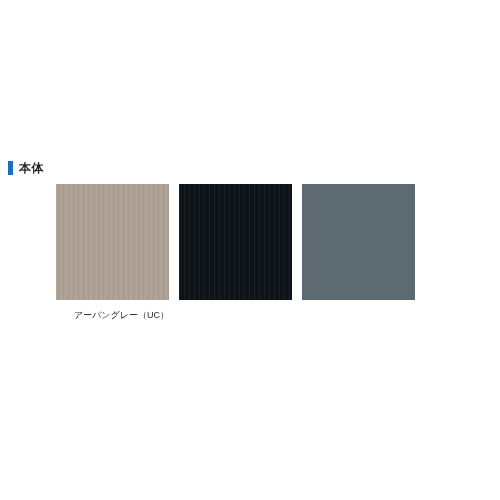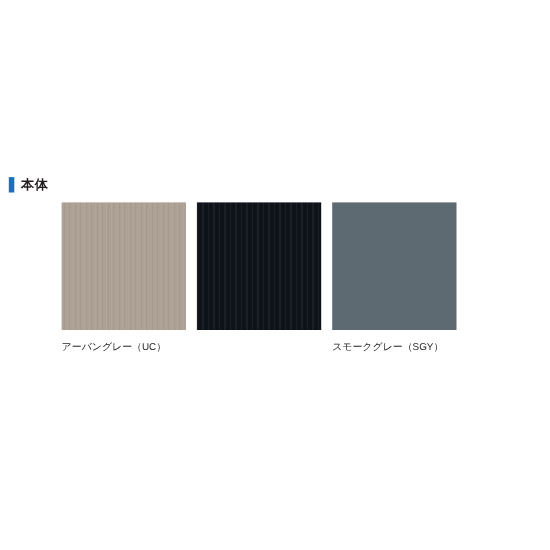--- a/index.html
+++ b/index.html
@@ -13,20 +13,21 @@
     overflow: hidden;
     font-family: "Liberation Sans", "DejaVu Sans", sans-serif;
     -webkit-font-smoothing: antialiased;
   }
 
   .page {
     position: relative;
     width: 500px;
     height: 500px;
     background: #ffffff;
+    text-align: right;
   }
 
   
   .section-heading {
     position: absolute;
     left: 8px;
     top: 159px;
     height: 17px;
     display: flex;
     align-items: center;
@@ -120,17 +121,16 @@
       <div class="swatch-chip" style="background-color: rgb(13, 19, 24);">
         <div class="grain"></div>
       </div>
     </div>
 
 
     <div class="swatch-cell">
       <div class="swatch-chip no-grain" style="background-color: rgb(94, 106, 113);">
         
       </div>
-      <div class="swatch-label">スモークグレー（SGY）</div>
     </div>
 
   </div>
 </div>
 
 </body></html>

